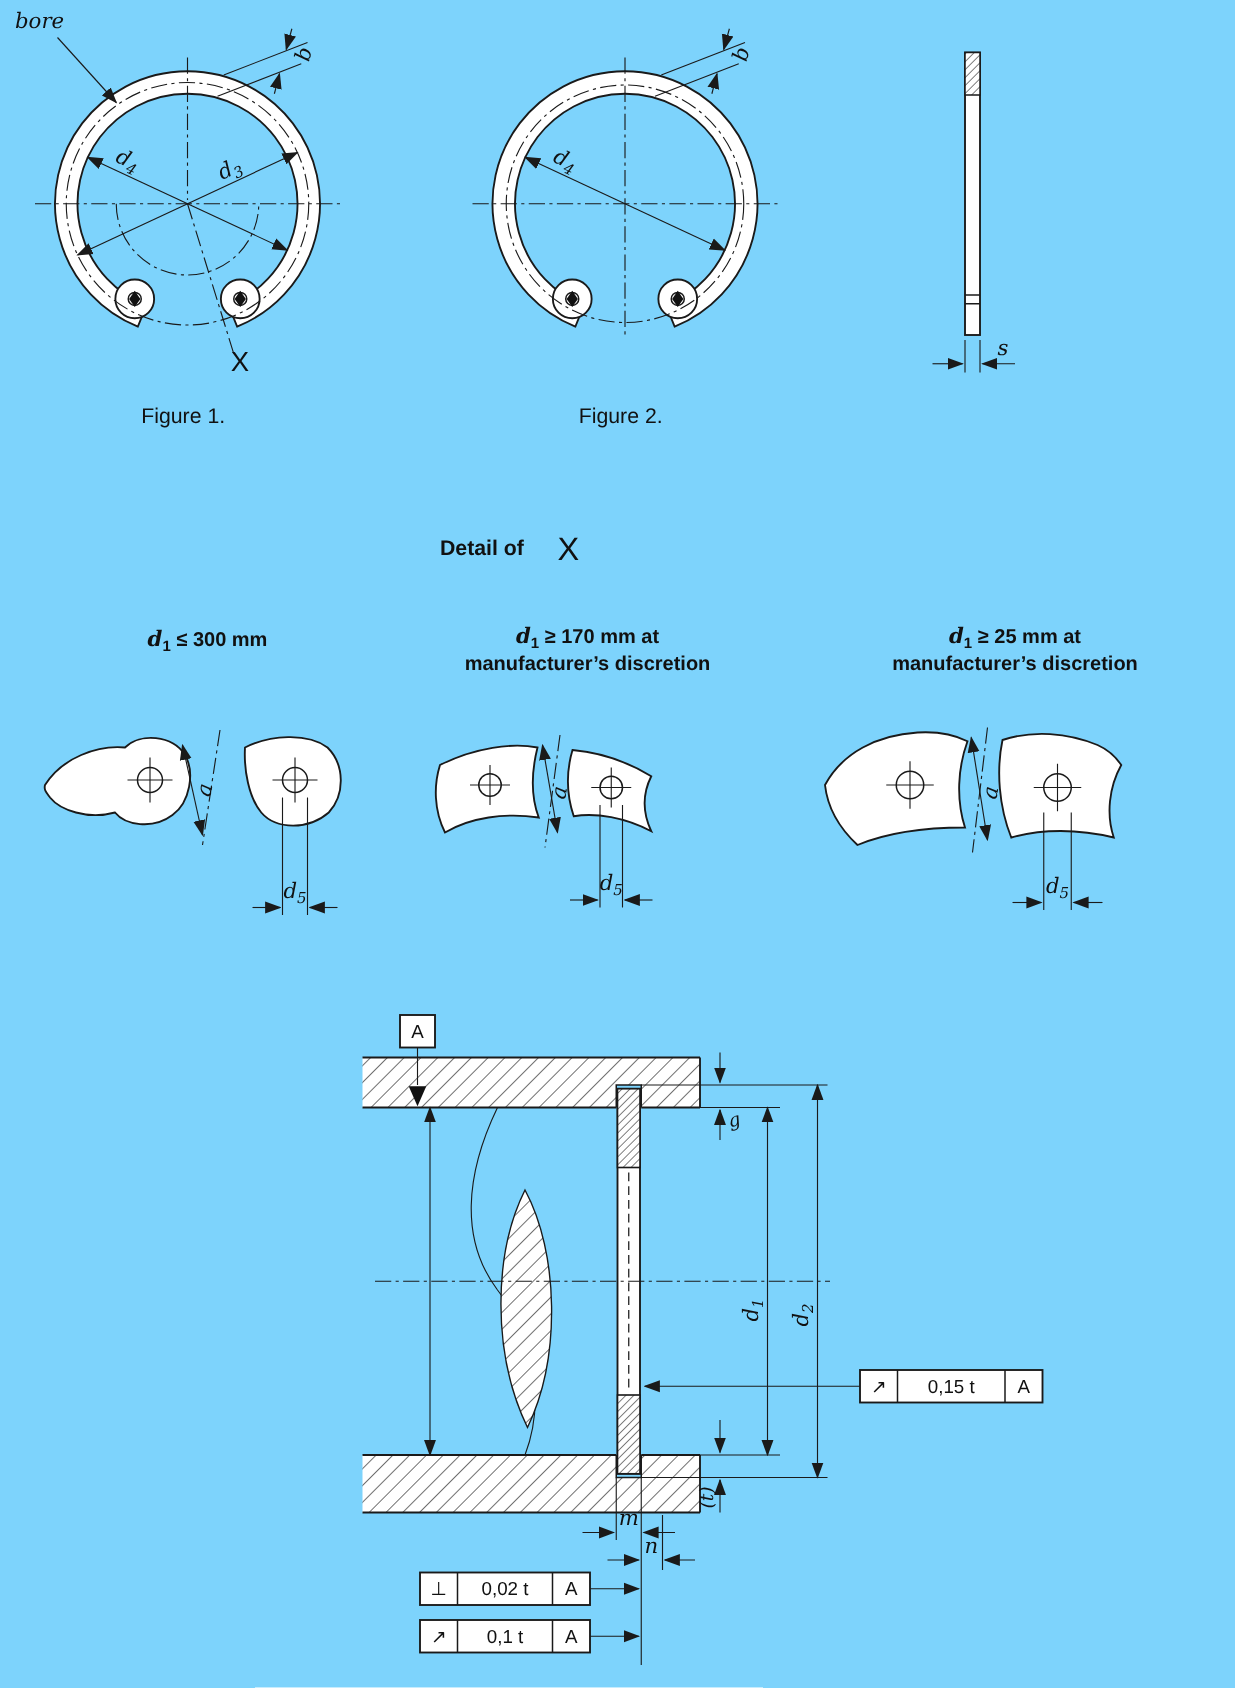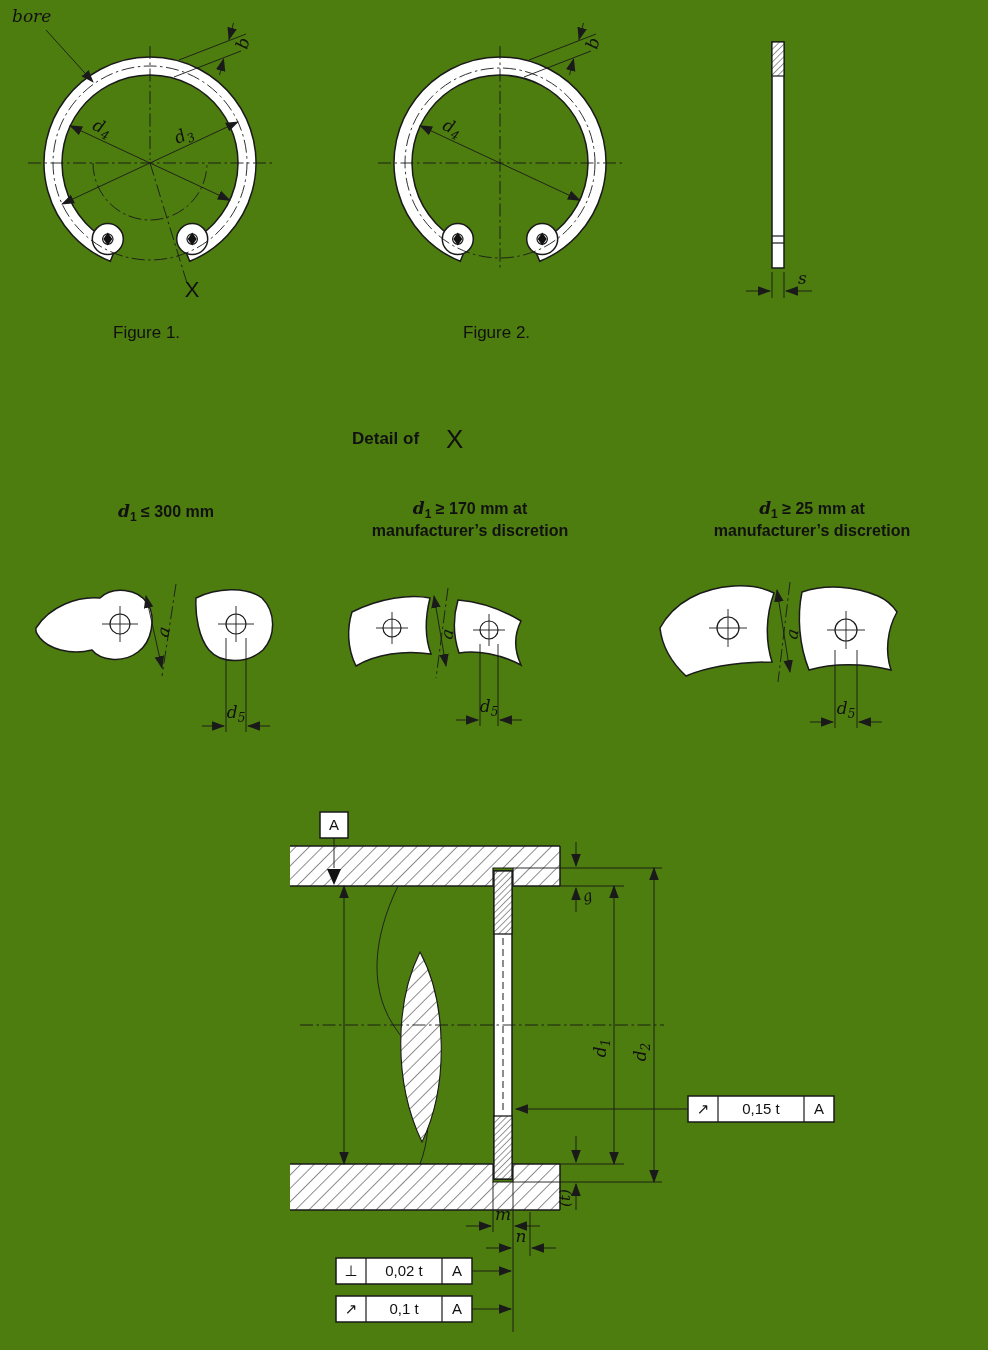--- a/index.html
+++ b/index.html
@@ -1,17 +1,17 @@
 <!DOCTYPE html>
 <html><head>
 <meta charset="utf-8">
 <title>Retaining ring technical drawing</title>
 <style>
   html,body{margin:0;padding:0;background:#fff;}
-  .page{position:relative;width:988px;height:1350px;background:#4d7c0f;overflow:hidden;}
+  .page{position:relative;width:988px;height:1350px;background:#7dd3fc;overflow:hidden;}
   svg{position:absolute;top:0;left:0;}
   .ol{fill:none;stroke:#1a1a1a;stroke-width:1.5;}
   .ol2{fill:#ffffff;stroke:#1a1a1a;stroke-width:1.5;}
   .med{fill:none;stroke:#1a1a1a;stroke-width:1.2;}
   .thin{fill:none;stroke:#1a1a1a;stroke-width:0.9;}
   .cl{fill:none;stroke:#1a1a1a;stroke-width:0.9;stroke-dasharray:13 3.5 2.5 3.5;}
   .hid{fill:none;stroke:#1a1a1a;stroke-width:1;stroke-dasharray:7 4;}
   .darr{fill:none;stroke:#1a1a1a;stroke-width:0.9;marker-start:url(#ah);marker-end:url(#ah);}
   .earr{fill:none;stroke:#1a1a1a;stroke-width:0.9;marker-end:url(#ah);}
   text{fill:#111111;}

